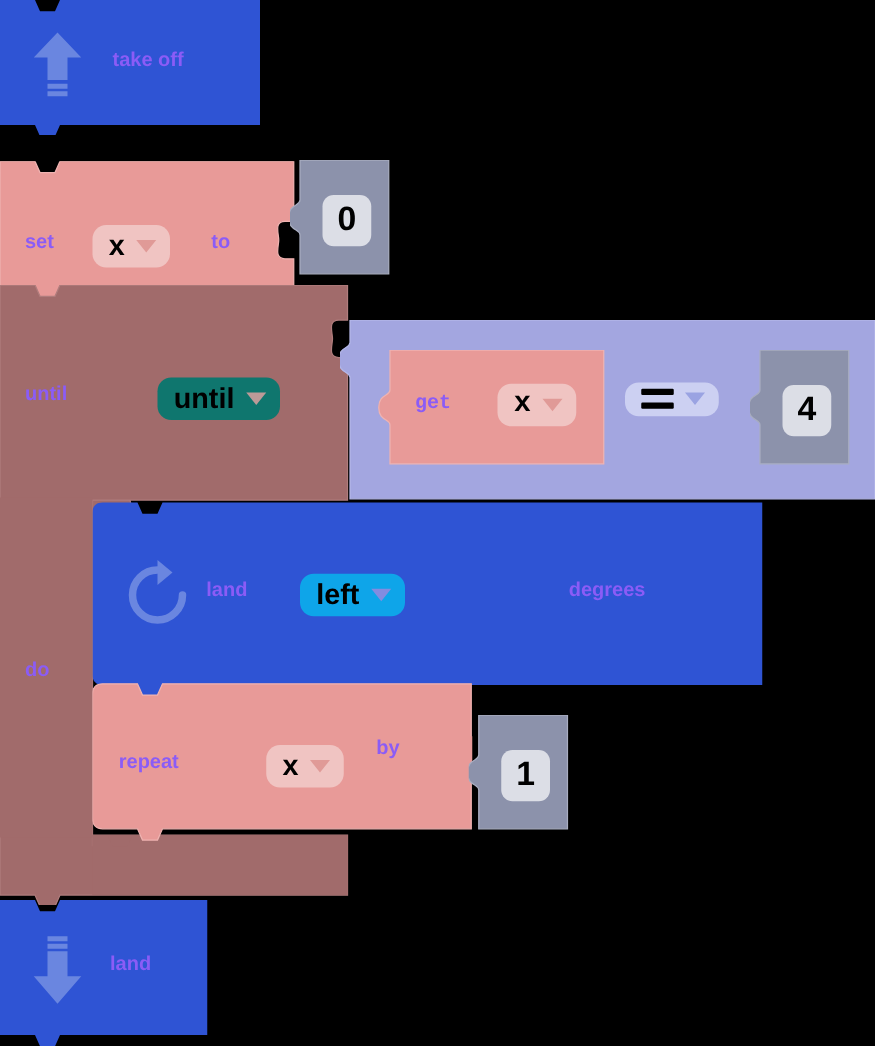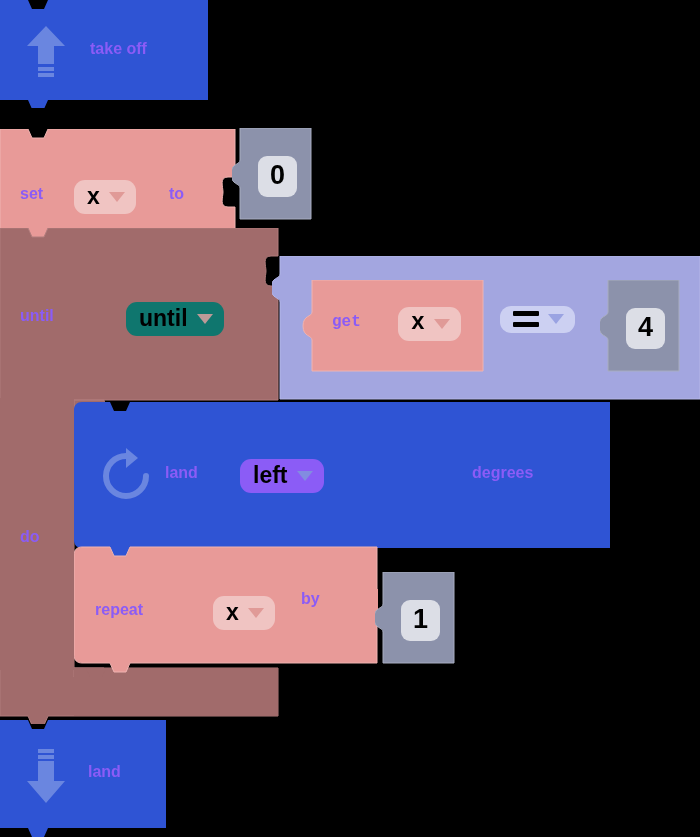--- a/index.html
+++ b/index.html
@@ -47,21 +47,21 @@
   .dd .arrow {
     width: 0; height: 0;
     border-left: 8px solid transparent;
     border-right: 8px solid transparent;
     border-top: 10px solid rgba(255,255,255,0.55);
   }
   .dd-var { background: #f0c4c2; }
   .dd-var .arrow { border-top-color: #e09a97; }
   .dd-until { background: #0f766e; }
   .dd-until .arrow { border-top-color: #bc9a98; }
-  .dd-left { background: #8b5cf6; }
+  .dd-left { background: #0ea5e9; }
   .dd-left .arrow { border-top-color: #828ce0; }
   .dd-eq { background: #ccd0f2; }
   .dd-eq .arrow { border-top-color: #9aa3e2; }
 
   .eqglyph {
     display: inline-block;
     width: 26px;
   }
   .eqglyph i {
     display: block;
@@ -200,21 +200,21 @@
       <svg width="56" height="56" viewBox="0 0 56 56">
         <path d="M28 8 A20 20 0 1 0 48 28" stroke="#6a86e0" stroke-width="6" fill="none" stroke-linecap="round"></path>
         <path d="M28 0 L40 10 L28 20 Z" fill="#6a86e0"></path>
       </svg>
     </span>
     <span class="blk-label" style="position:absolute; left:91px; top:65px;">land</span>
     <span class="dd dd-left" style="position:absolute; left:166px; top:59px;">
       <span>left</span>
       <span class="arrow"></span>
     </span>
-    <span class="blk-label" style="position:absolute; left:398px; top:65px;">degrees</span>
+    <span class="blk-label" style="position:absolute; left:381px; top:65px;">degrees</span>
   </div>
 
 
   <div class="blk" style="left:74px; top:545px; width:304px; height:128px;">
     <svg width="304" height="128" style="position:absolute;left:0;top:0;">
       <path d="M8,2 L36,2 L40,11 L52,11 L56,2 L303,2 L303,46
                C294,46 298,56 298,61 C298,66 294,76 303,76 L303,118
                L56,118 L52,127 L40,127 L36,118 L8,118
                C3,118 0,115 0,110 L0,10 C0,5 3,2 8,2 Z" fill="#e89a98" stroke="#efb3b1" stroke-width="1"></path>
       <rect x="290" y="44" width="14" height="34" fill="#e89a98"></rect>

